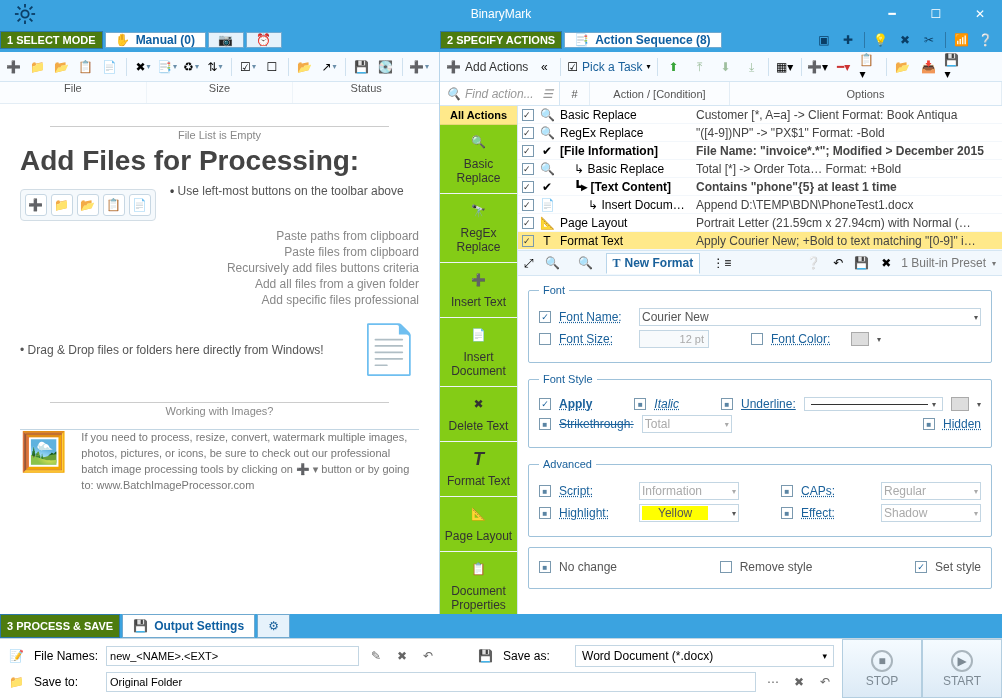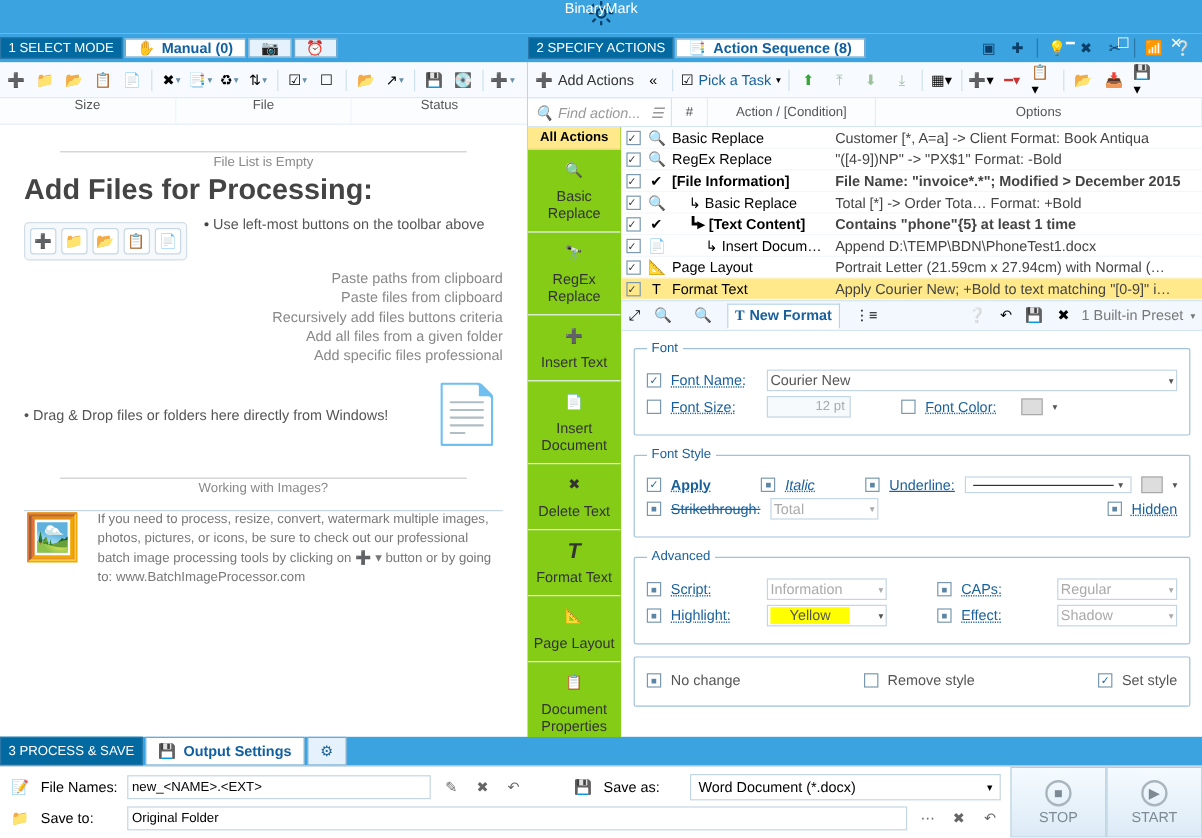--- a/index.html
+++ b/index.html
@@ -1,30 +1,30 @@
 <!DOCTYPE html>
 <html><head>
 <meta charset="utf-8">
 <style>
 * { box-sizing: border-box; margin: 0; padding: 0; font-family: "Segoe UI", Tahoma, sans-serif; font-size: 12px; }
 body { width: 1002px; height: 698px; background: #fff; overflow: hidden; display: flex; flex-direction: column; }
 
 
-.titlebar { height: 28px; background: #3ba3e0; display: flex; align-items: center; color: #fff; position: relative; flex-direction: column; }
+.titlebar { height: 28px; background: #3ba3e0; display: flex; align-items: center; color: #fff; position: relative; }
 .titlebar .gear { width: 50px; display:flex; align-items:center; justify-content:center; }
 .titlebar .title { position: absolute; left: 50%; transform: translateX(-50%); font-size: 12px; }
 .titlebar .winbtns { margin-left: auto; display: flex; }
 .titlebar .winbtn { width: 44px; height: 28px; display: flex; align-items: center; justify-content: center; color: #fff; }
 
 
 .toprow { height: 24px; background: #3ba3e0; display: flex; align-items: stretch; }
 .toprow .rowseg { display: flex; align-items: center; }
 .toprow .left { width: 440px; display:flex; }
 .toprow .right { flex:1; display:flex; }
-.step-label { background: #0369a1; color: #fff; padding: 2px 6px; font-size: 11px; border:1px solid #2b78a8; display:flex; align-items:center; white-space:nowrap;}
+.step-label { background: #4d7c0f; color: #fff; padding: 2px 6px; font-size: 11px; border:1px solid #2b78a8; display:flex; align-items:center; white-space:nowrap;font-weight:bold;}
 .tab { background: #e6f2fb; border: 1px solid #6fa9d0; padding: 0 10px; display: flex; align-items: center; gap: 6px; color:#1a619b; font-size:12px; margin-left:2px; white-space:nowrap;}
 .tab.active { background: #fff; color: #0f5fa1; font-weight: bold; }
 .tab .ticon { width:14px; height:14px; display:inline-flex; align-items:center; justify-content:center; }
 .toprow .toolcluster { margin-left:auto; display:flex; align-items:center; gap:8px; padding:0 8px; color:#0a3e66;}
 .toolcluster .sep { width:1px; height:16px; background:#2b78a8;}
 .toolcluster span { display:inline-flex; width:16px; height:16px; align-items:center; justify-content:center; }
 
 
 .mainsplit { flex:1; display:flex; min-height:0; }
 .leftpane { width: 440px; display:flex; flex-direction:column; border-right:1px solid #b8d5ea; }
@@ -34,21 +34,21 @@
 .toolbar { height: 30px; background:#f7fbff; border-bottom:1px solid #d5e6f3; display:flex; align-items:center; padding:0 4px; gap:4px; }
 .toolbar .tb, .toolbar2 .tb { width:20px; height:20px; display:inline-flex; align-items:center; justify-content:center; border-radius:2px; }
 .toolbar .tbsep { width:1px; height:18px; background:#cfe1ef; margin:0 2px;}
 .toolbar .dd:after { content:"▾"; font-size:8px; color:#6b8faa; margin-left:1px;}
 
 .listhead { height:22px; display:flex; background:#fbfdff; border-bottom:1px solid #e3edf5; }
 .listhead .col { flex:1; text-align:center; color:#555; font-size:11px; border-right:1px solid #eef4f9;}
 .listhead .col:last-child { border-right:none;}
 
 .leftbody { flex:1; overflow:auto; padding:12px 20px; color:#666; background:#fff;}
-.leftbody h2 { font-size:24px; color:#444; font-weight:600; margin:4px 0 6px;}
+.leftbody h2 { font-size:28px; color:#444; font-weight:600; margin:4px 0 6px;}
 .leftbody .hint-block { font-size:11px; line-height:1.45; }
 .leftbody .rule { border:none; border-top:1px solid #ccc; margin:10px 30px; }
 .leftbody .rulelabel { text-align:center; color:#888; font-size:11px; margin-top:-8px; }
 .leftbody ul.hints { list-style:none; padding:0; font-size:11px; color:#888; text-align:right; }
 .leftbody ul.hints li { margin:2px 0;}
 .leftbody .bullets { list-style:none; }
 .leftbody .bullets li:before { content:"• "; color:#444; font-weight:bold;}
 .iconstrip { display:flex; gap:4px; padding:4px; border:1px solid #d2dde5; border-radius:4px; background:#f5f9fc; margin:6px 0;}
 .iconstrip .ic { width:22px; height:22px; border:1px solid #c7d7e3; border-radius:3px; background:#fff; display:flex; align-items:center; justify-content:center;}
 .leftbody .bottom { display:flex; gap:14px; align-items:flex-start; margin-top:12px; font-size:11px; color:#777;}
@@ -211,22 +211,22 @@
       <span class="tbsep"></span>
       <span class="tb">📂</span>
       <span class="tb dd">↗</span>
       <span class="tbsep"></span>
       <span class="tb">💾</span>
       <span class="tb">💽</span>
       <span class="tbsep"></span>
       <span class="tb dd">➕</span>
     </div>
     <div class="listhead">
+      <div class="col">File</div>
       <div class="col">Size</div>
-      <div class="col">File</div>
       <div class="col">Status</div>
     </div>
     <div class="leftbody">
       <hr class="rule">
         <div class="rulelabel">File List is Empty</div>
       <h2>Add Files for Processing:</h2>
       <div style="display:flex; gap:14px; align-items:flex-start;">
         <div>
           <div class="iconstrip">
             <span class="ic">➕</span>

